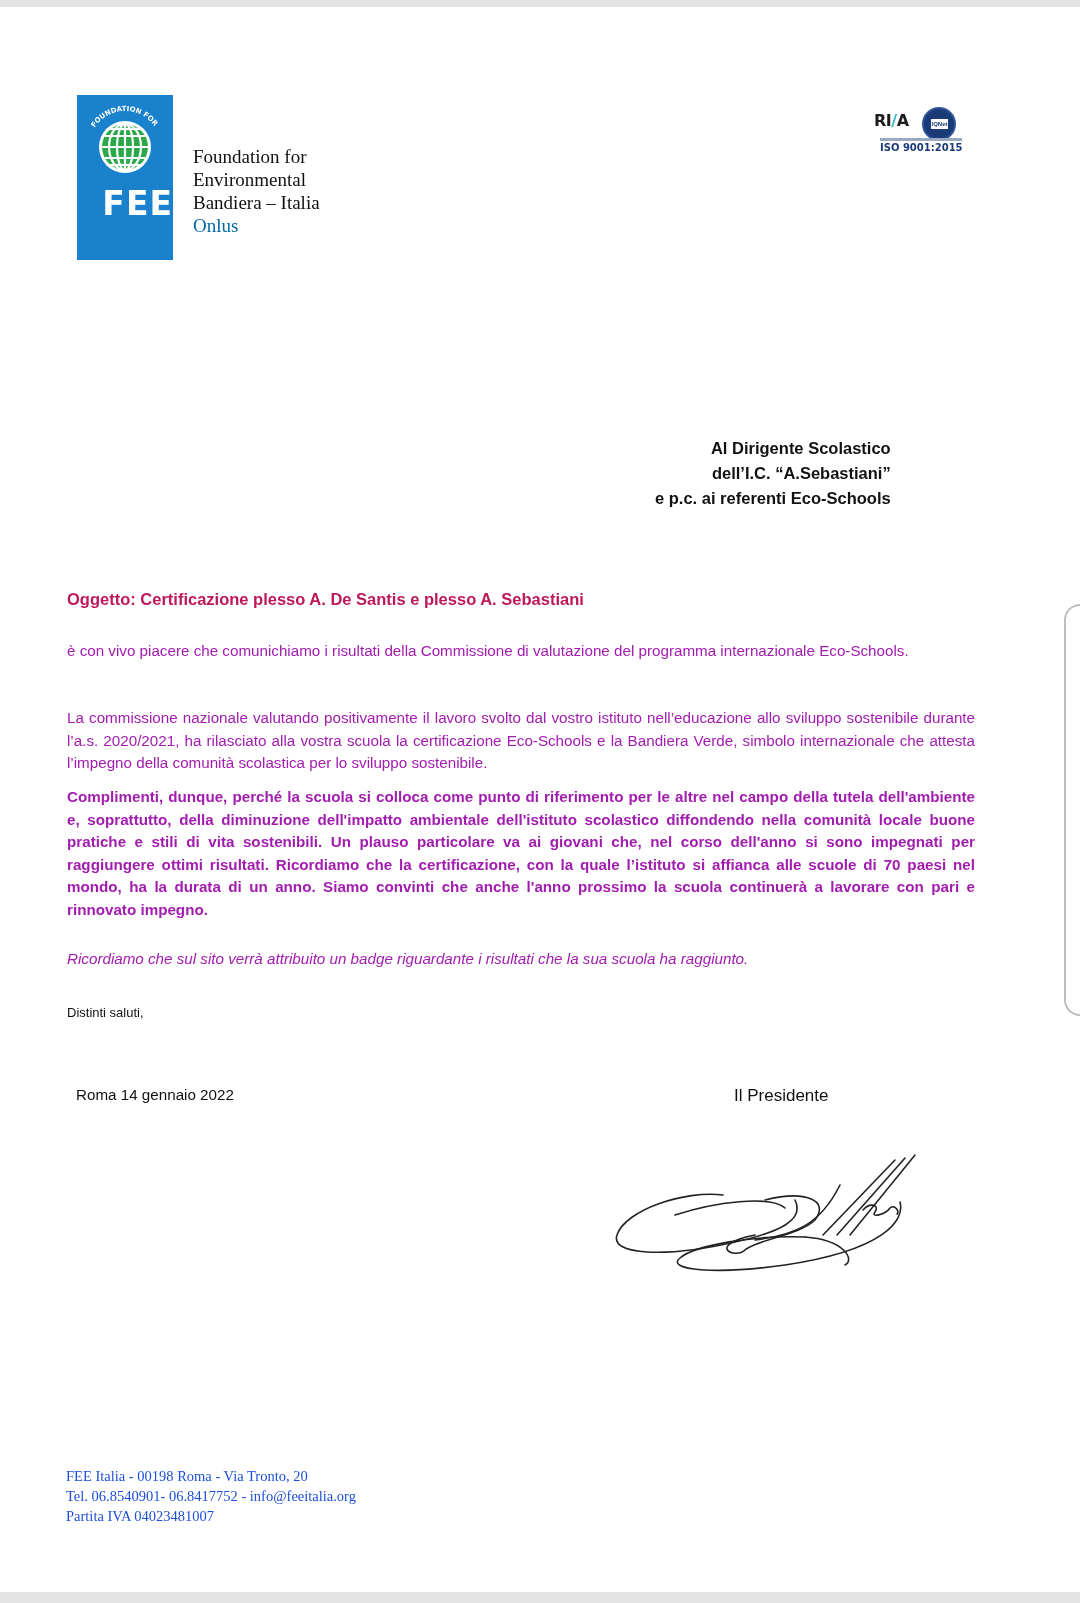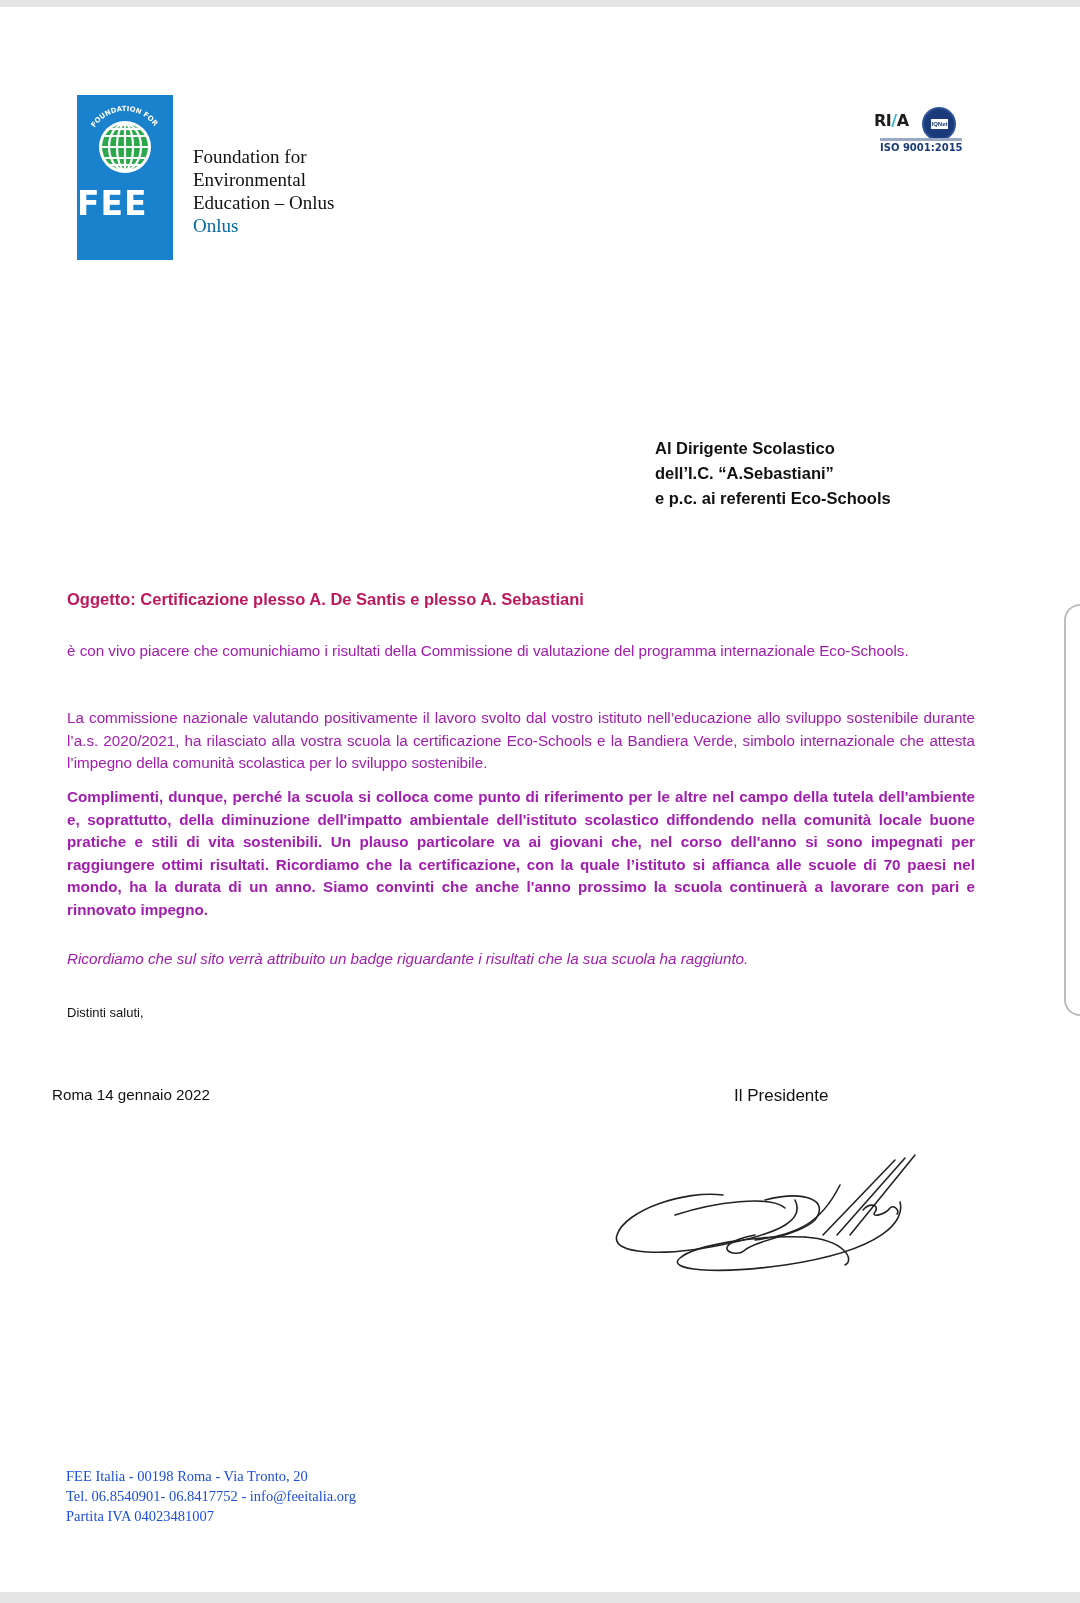--- a/index.html
+++ b/index.html
@@ -12,21 +12,21 @@
   .topbar { position: absolute; left: 0; top: 0; width: 1080px; height: 7px; background: #e4e4e4; }
   .bottombar { position: absolute; left: 0; top: 1592px; width: 1080px; height: 11px; background: #e4e4e4; }
 
   
   .fee-logo {
     position: absolute; left: 77px; top: 95px; width: 96px; height: 165px;
     background: #1a82cc;
   }
   .fee-logo svg { position: absolute; left: 0; top: 0; }
   .fee-letters {
-    position: absolute; left: 0; width: 96px; top: 89px; text-align: left;
+    position: absolute; left: 0; width: 96px; top: 89px; text-align: right;
     font-family: "DejaVu Sans", sans-serif; font-weight: bold; font-size: 33px;
     color: #fff; letter-spacing: 1px;
   }
   .org-name {
     position: absolute; left: 193px; top: 145px;
     font-family: "Liberation Serif", serif; font-size: 19px; line-height: 23px; color: #111;
   }
   .org-name .onlus { color: #0369a1; }
 
   
@@ -45,39 +45,39 @@
     position: absolute; left: 7px; top: 10px; width: 17px; height: 10px; background: #fff;
     font-size: 6px; color: #1a3a7a; text-align: center; line-height: 10px; font-weight: bold;
   }
   .iso-small { position: absolute; left: 6px; top: 33px; width: 82px; height: 3px; background: #9aa8c4; }
   .iso-text {
     position: absolute; left: 6px; top: 37px;
     font-family: "DejaVu Sans", sans-serif; font-weight: bold; font-size: 10px; color: #1a3a7a;
   }
 
   
-  .calibri { font-family: "Liberation Sans", "DejaVu Sans", sans-serif; }
+  .calibri { font-family: "Liberation Sans", "DejaVu Sans", sans-serif; text-align: right; }
   .recipient {
     position: absolute; left: 655px; top: 436px;
     font-weight: bold; font-size: 16.5px; line-height: 25px; color: #111;
   }
   .subject {
     position: absolute; left: 67px; top: 590px;
     font-weight: bold; font-size: 16.5px; color: #be185d;
   }
   .para {
     position: absolute; left: 67px; width: 908px;
     font-size: 15.2px; line-height: 22.5px; text-align: justify; color: #a21caf;
   }
   .p1 { top: 640px; }
   .p2 { top: 707px; }
   .p3 { top: 786px; font-weight: bold; }
   .p4 { top: 948px; text-align: left; font-style: italic; }
   .greeting { position: absolute; left: 67px; top: 1005px; font-size: 13px; }
-  .place-date { position: absolute; left: 52px; top: 1086px; font-size: 15.2px; }
+  .place-date { position: absolute; left: 76px; top: 1086px; font-size: 15.2px; }
   .signer-title { position: absolute; left: 734px; top: 1086px; font-size: 17px; }
 
   .signature { position: absolute; left: 605px; top: 1140px; }
 
   .footer {
     position: absolute; left: 66px; top: 1466px;
     font-family: "Liberation Serif", serif; font-size: 14.5px; line-height: 20px; color: #1d4ed8;
   }
 
   .side-handle {
@@ -112,21 +112,21 @@
     <text font-size="7" font-weight="bold" fill="#ffffff" font-family="DejaVu Sans, sans-serif">
       <textPath href="#ringpath" startOffset="18%">FOUNDATION FOR</textPath>
     </text>
   </svg>
   <div class="fee-letters">FEE</div>
 </div>
 
 <div class="org-name">
   <div>Foundation for</div>
   <div>Environmental</div>
-  <div>Education – Onlus</div>
+  <div>Bandiera – Italia</div>
   <div class="onlus">Onlus</div>
 </div>
 
 <div class="rina-logo">
   <div class="rina-text">RI<span class="slash">/</span>A</div>
   <div class="iqnet-circle">
     <div class="iqnet-inner">IQNet</div>
   </div>
   <div class="iso-small"></div>
   <div class="iso-text">ISO 9001:2015</div>

